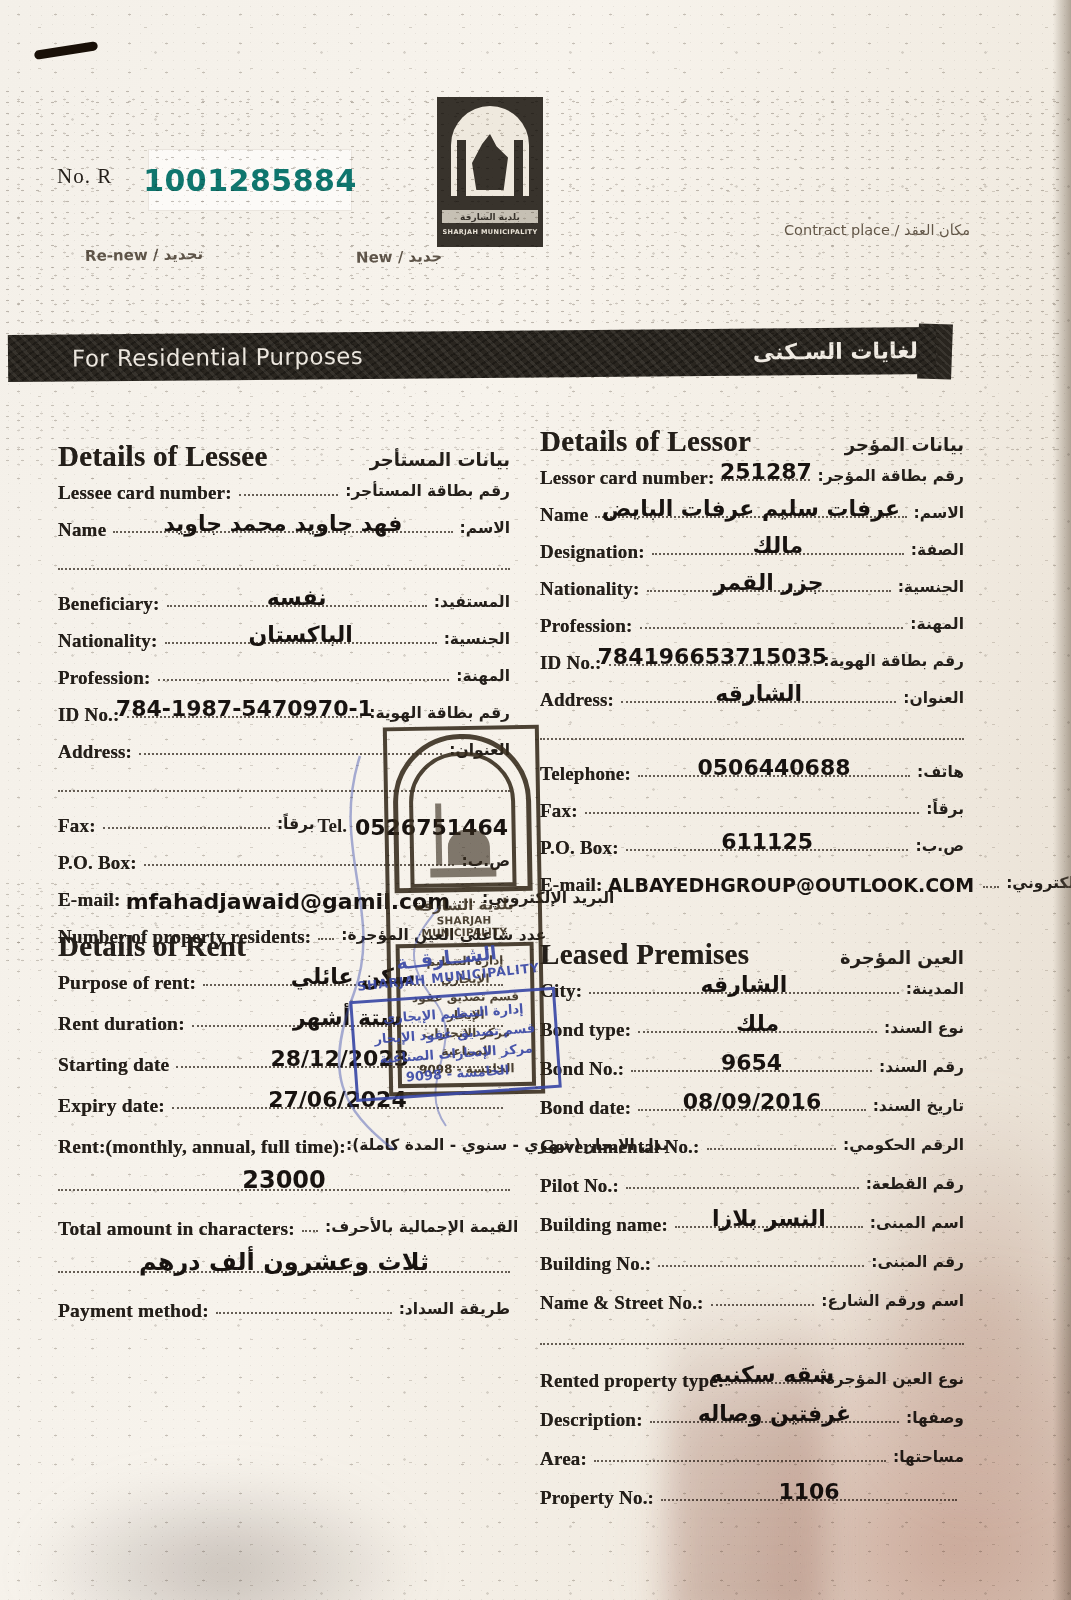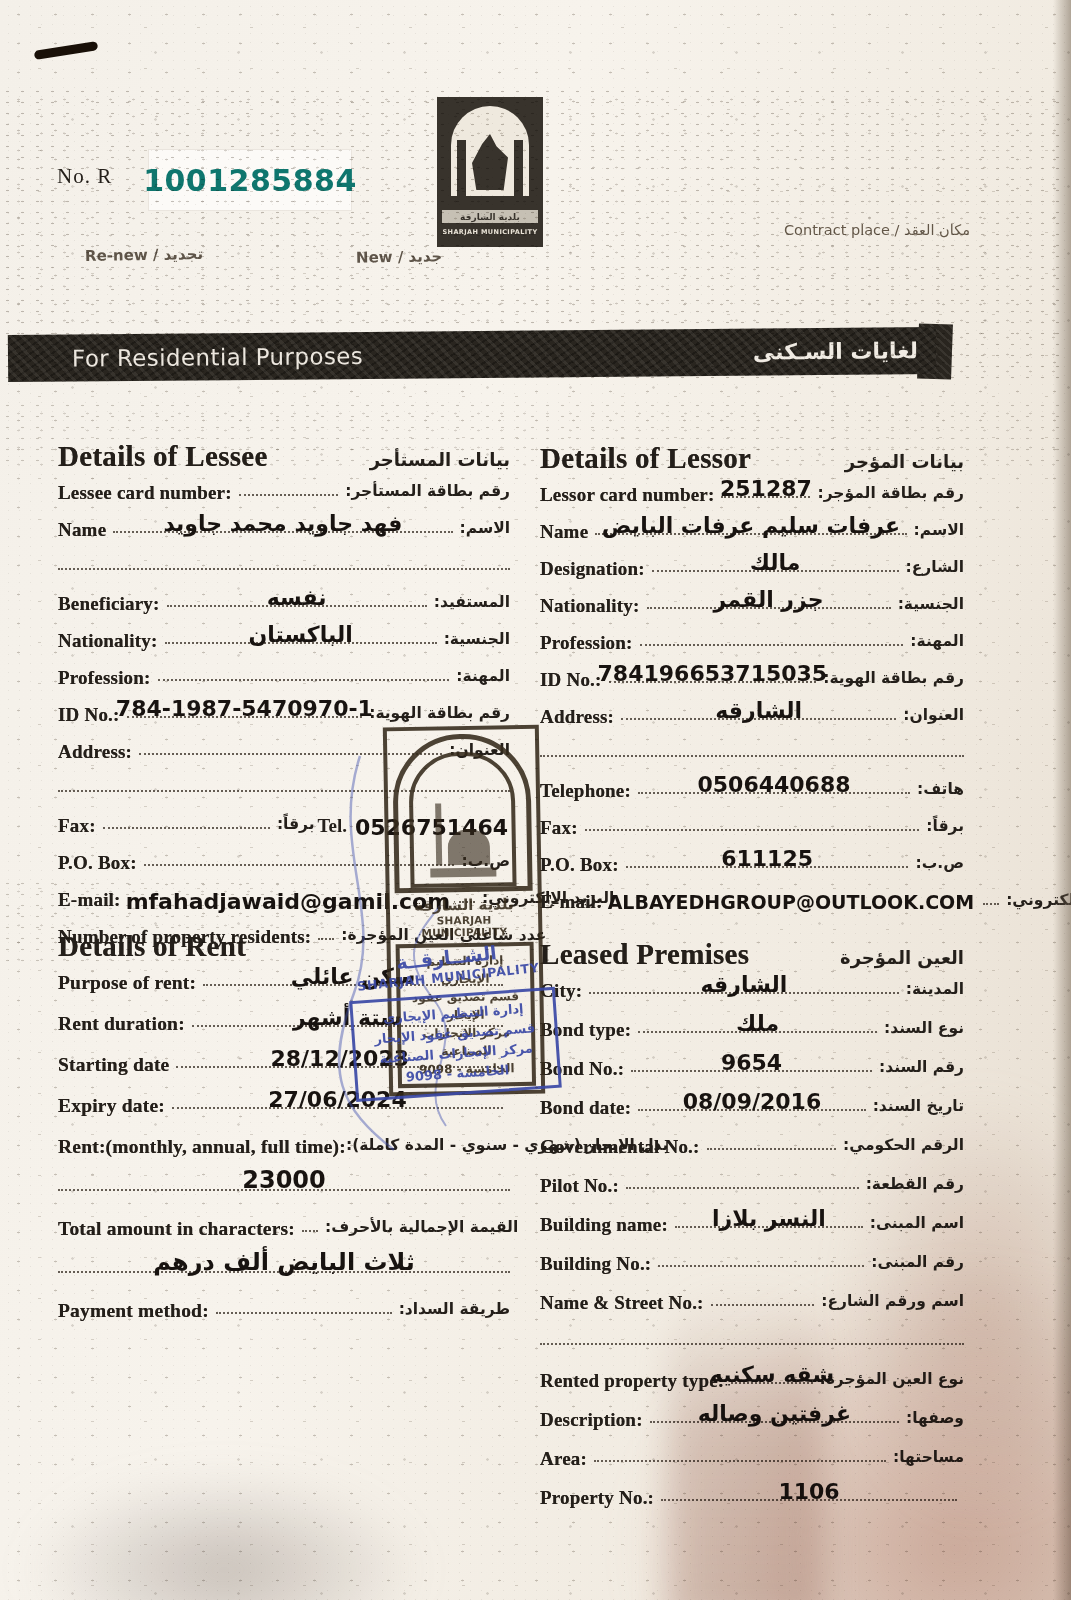--- a/index.html
+++ b/index.html
@@ -48,21 +48,21 @@
                         repeating-linear-gradient(-33deg,rgba(0,0,0,.28) 0 2px,transparent 2px 6px)}
   .b-en{color:#ece7df;font-size:23px;font-family:"DejaVu Sans","Liberation Sans",sans-serif;letter-spacing:.4px}
   .b-ar{color:#f0ebe3;font-size:22px;font-weight:bold;font-family:"DejaVu Sans",sans-serif;direction:rtl}
   .banner-block{position:absolute;left:918px;top:324px;width:34px;height:55px;z-index:4;
        background:var(--banner,#29251f);transform:rotate(2deg);
        background-image:repeating-linear-gradient(40deg,rgba(245,240,230,.08) 0 2px,transparent 2px 6px)}
 
   
   .section{position:absolute;box-sizing:border-box;z-index:10}
   #sec-lessee{left:58px;top:440px;width:452px}
-  #sec-lessor{left:540px;top:442px;width:424px}
+  #sec-lessor{left:540px;top:425px;width:424px}
   #sec-rent{left:58px;top:930px;width:452px}
   #sec-premises{left:540px;top:938px;width:424px}
   .sec-header{display:flex;justify-content:space-between;align-items:baseline;margin-bottom:9px}
   .h-en{font-size:29px;font-weight:bold;letter-spacing:.3px;text-shadow:0 0 .5px rgba(30,22,14,.8)}
   .h-ar{font-size:18px;font-weight:bold;font-family:"DejaVu Sans",sans-serif;direction:rtl}
   .row{display:flex;align-items:flex-start;position:relative}
   #sec-lessee .row,#sec-lessor .row{height:37px;font-size:19px}
   #sec-rent .row{height:41px;font-size:19.5px}
   #sec-premises .row{height:39px;font-size:19px}
   .row.dotline{height:25px}
@@ -268,21 +268,21 @@
           <span class="dots">
             <span class="val">عرفات سليم عرفات البايض</span>
           </span>
           <span class="ar">الاسم:</span>
         </div>
         <div class="row normal">
           <span class="en">Designation:</span>
           <span class="dots">
             <span class="val">مالك</span>
           </span>
-          <span class="ar">الشارع:</span>
+          <span class="ar">الصفة:</span>
         </div>
         <div class="row normal">
           <span class="en">Nationality:</span>
           <span class="dots">
             <span class="val">جزر القمر</span>
           </span>
           <span class="ar">الجنسية:</span>
         </div>
         <div class="row normal">
           <span class="en">Profession:</span>
@@ -374,21 +374,21 @@
             <span class="val">23000</span>
           </span>
         </div>
         <div class="row normal">
           <span class="en">Total amount in characters:</span>
           <span class="dots"></span>
           <span class="ar">القيمة الإجمالية بالأحرف:</span>
         </div>
         <div class="row valueline">
           <span class="dots">
-            <span class="val">ثلاث البايض ألف درهم</span>
+            <span class="val">ثلاث وعشرون ألف درهم</span>
           </span>
         </div>
         <div class="row normal">
           <span class="en">Payment method:</span>
           <span class="dots"></span>
           <span class="ar">طريقة السداد:</span>
         </div>
       </div>
   </section>
 

